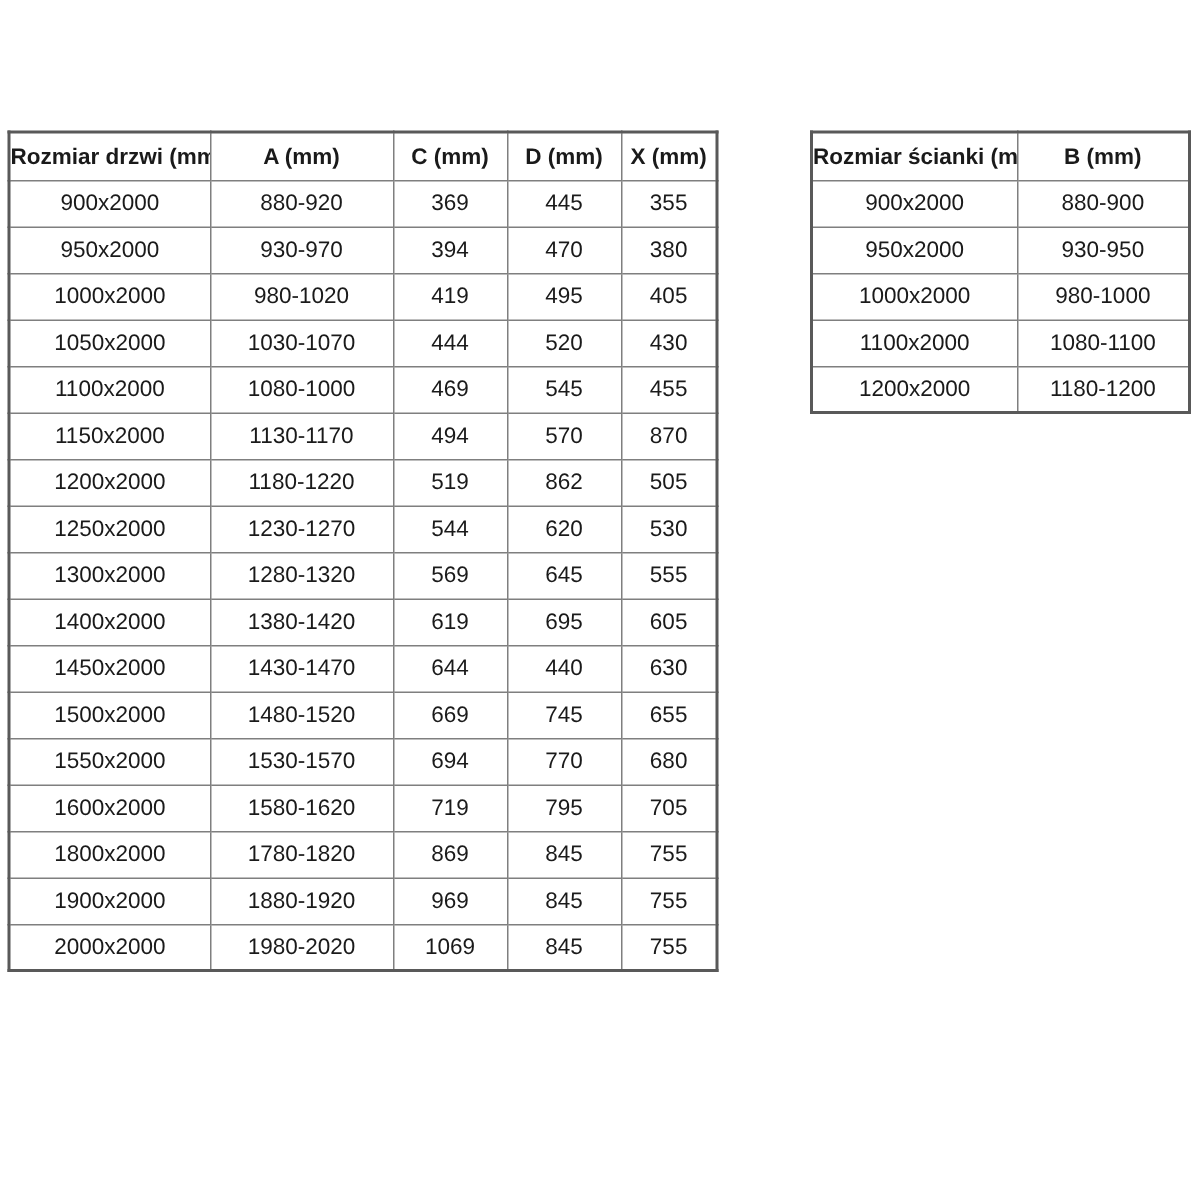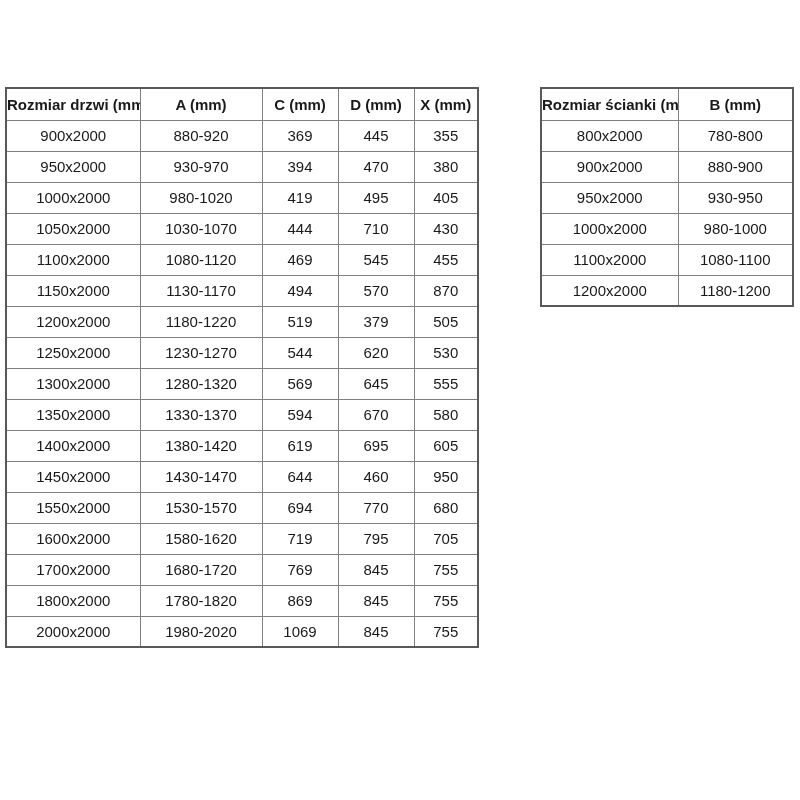--- a/index.html
+++ b/index.html
@@ -102,104 +102,104 @@
           <td>1000x2000</td>
           <td>980-1020</td>
           <td>419</td>
           <td>495</td>
           <td>405</td>
         </tr>
         <tr>
           <td>1050x2000</td>
           <td>1030-1070</td>
           <td>444</td>
-          <td>710</td>
+          <td>520</td>
           <td>430</td>
         </tr>
         <tr>
           <td>1100x2000</td>
-          <td>1080-1120</td>
+          <td>1080-1000</td>
           <td>469</td>
           <td>545</td>
           <td>455</td>
         </tr>
         <tr>
           <td>1150x2000</td>
           <td>1130-1170</td>
           <td>494</td>
           <td>570</td>
           <td>870</td>
         </tr>
         <tr>
           <td>1200x2000</td>
           <td>1180-1220</td>
           <td>519</td>
-          <td>379</td>
+          <td>862</td>
           <td>505</td>
         </tr>
         <tr>
           <td>1250x2000</td>
           <td>1230-1270</td>
           <td>544</td>
           <td>620</td>
           <td>530</td>
         </tr>
         <tr>
           <td>1300x2000</td>
           <td>1280-1320</td>
           <td>569</td>
           <td>645</td>
           <td>555</td>
         </tr>
         <tr>
-          <td>1350x2000</td>
-          <td>1330-1370</td>
-          <td>594</td>
-          <td>670</td>
-          <td>580</td>
-        </tr>
-        <tr>
           <td>1400x2000</td>
           <td>1380-1420</td>
           <td>619</td>
           <td>695</td>
           <td>605</td>
         </tr>
         <tr>
           <td>1450x2000</td>
           <td>1430-1470</td>
           <td>644</td>
-          <td>460</td>
-          <td>950</td>
+          <td>440</td>
+          <td>630</td>
+        </tr>
+        <tr>
+          <td>1500x2000</td>
+          <td>1480-1520</td>
+          <td>669</td>
+          <td>745</td>
+          <td>655</td>
         </tr>
         <tr>
           <td>1550x2000</td>
           <td>1530-1570</td>
           <td>694</td>
           <td>770</td>
           <td>680</td>
         </tr>
         <tr>
           <td>1600x2000</td>
           <td>1580-1620</td>
           <td>719</td>
           <td>795</td>
           <td>705</td>
         </tr>
         <tr>
-          <td>1700x2000</td>
-          <td>1680-1720</td>
-          <td>769</td>
-          <td>845</td>
-          <td>755</td>
-        </tr>
-        <tr>
           <td>1800x2000</td>
           <td>1780-1820</td>
           <td>869</td>
+          <td>845</td>
+          <td>755</td>
+        </tr>
+        <tr>
+          <td>1900x2000</td>
+          <td>1880-1920</td>
+          <td>969</td>
           <td>845</td>
           <td>755</td>
         </tr>
         <tr>
           <td>2000x2000</td>
           <td>1980-2020</td>
           <td>1069</td>
           <td>845</td>
           <td>755</td>
         </tr>
@@ -212,24 +212,20 @@
       <col style="width:115px">
     </colgroup>
     <thead>
       <tr>
           <th>Rozmiar ścianki (mm)</th>
           <th>B (mm)</th>
         </tr>
     </thead>
     <tbody>
         <tr>
-          <td>800x2000</td>
-          <td>780-800</td>
-        </tr>
-        <tr>
           <td>900x2000</td>
           <td>880-900</td>
         </tr>
         <tr>
           <td>950x2000</td>
           <td>930-950</td>
         </tr>
         <tr>
           <td>1000x2000</td>
           <td>980-1000</td>

